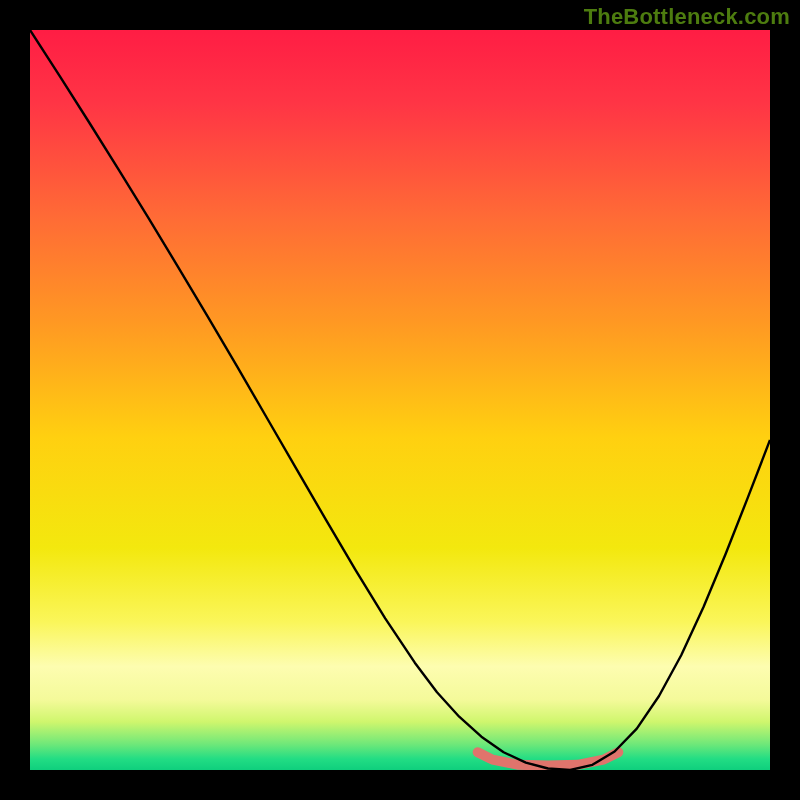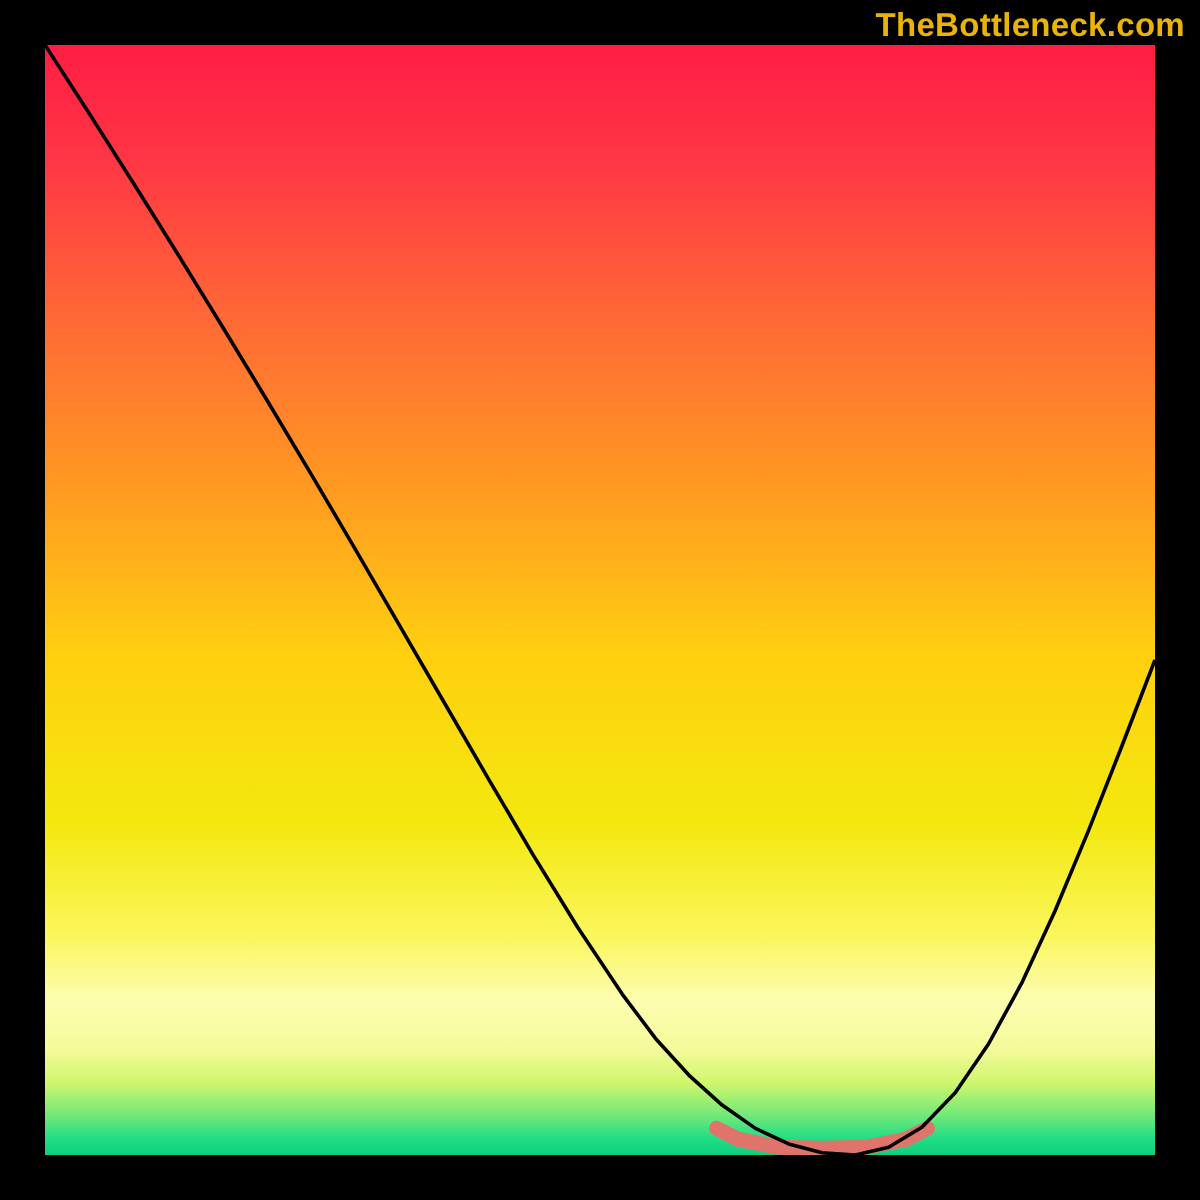--- a/index.html
+++ b/index.html
@@ -26,21 +26,21 @@
     height: 740px;
     overflow: hidden;
   }
   .watermark {
     position: absolute;
     top: 4px;
     right: 10px;
     font-family: Arial, Helvetica, sans-serif;
     font-size: 22px;
     font-weight: 600;
-    color: #eab308;
+    color: #4d7c0f;
     letter-spacing: 0.2px;
   }
 </style>
 </head>
 <body>
 
 <div class="frame">
   <div class="plot">
     <svg id="chart-svg" width="740" height="740" viewBox="0 0 740 740" preserveAspectRatio="none">
       <defs>

